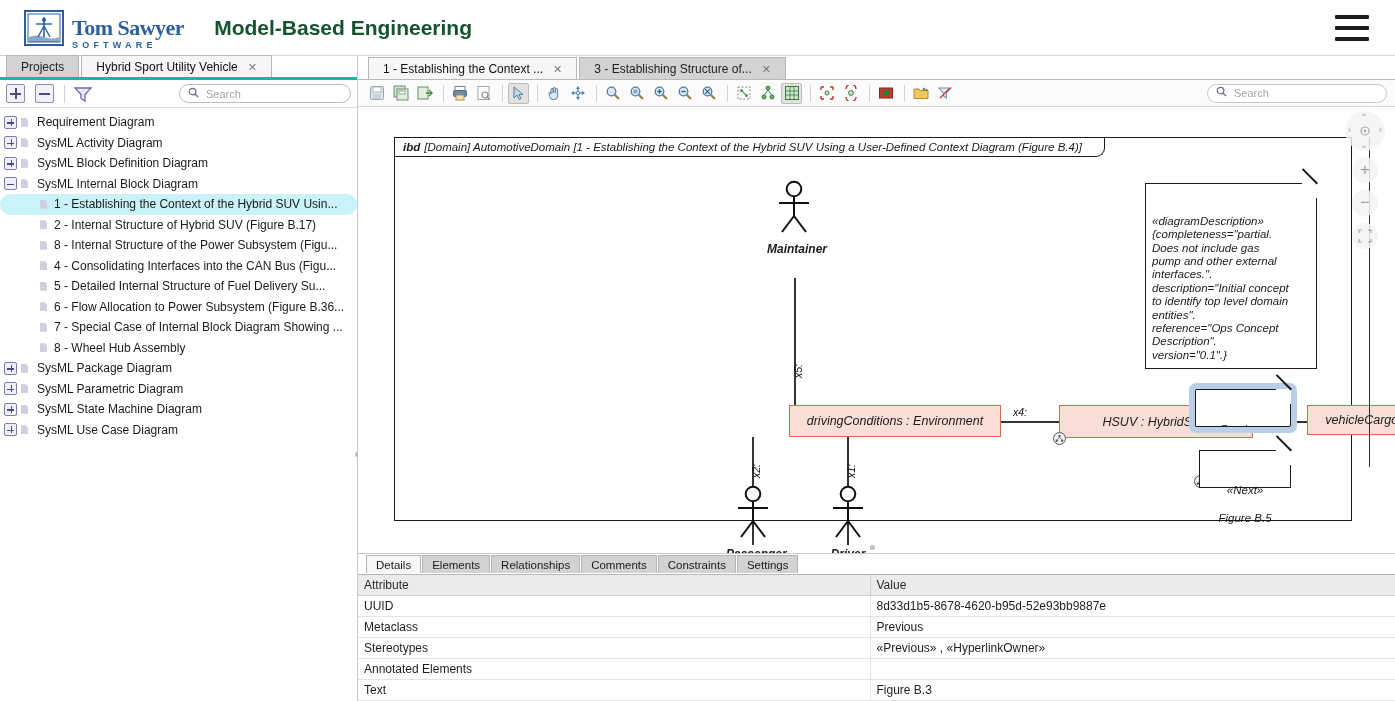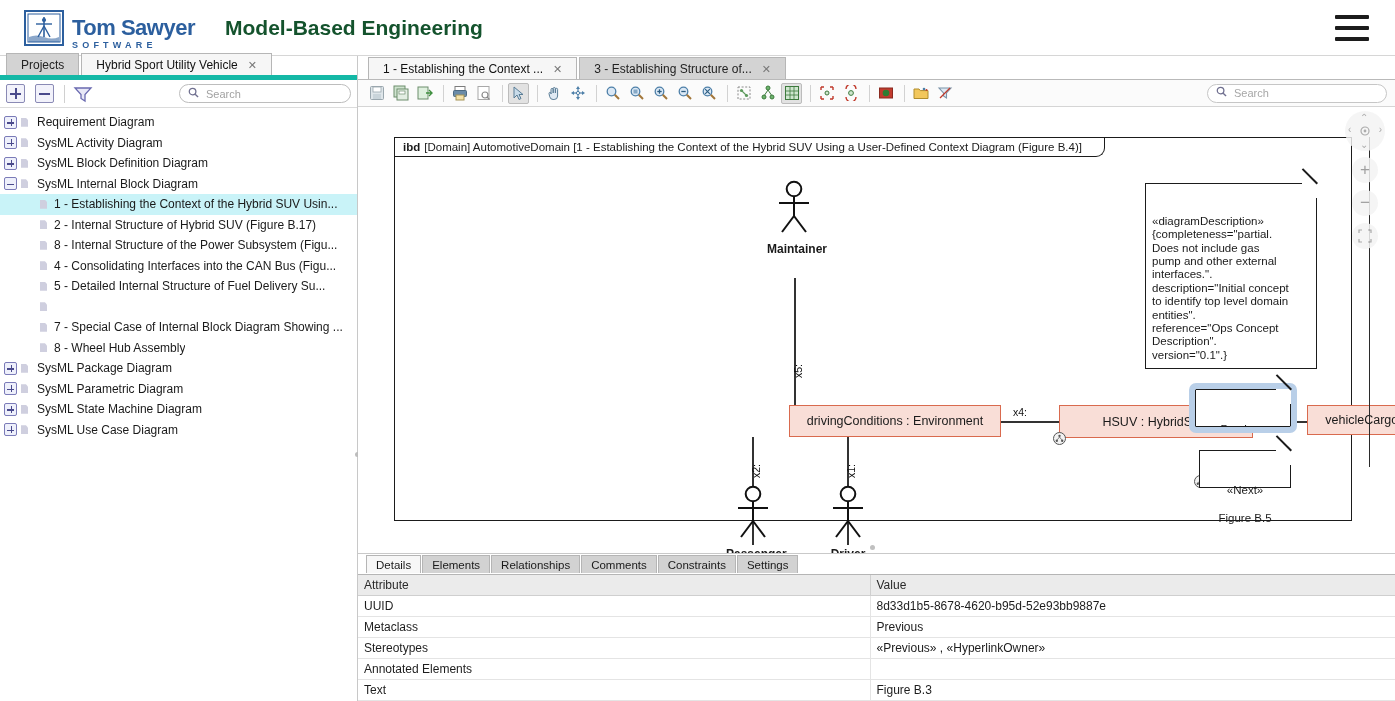--- a/index.html
+++ b/index.html
@@ -28,21 +28,21 @@
     border: 2px solid #2c5f9e;
     background: #ffffff;
     display: flex; align-items: center; justify-content: center;
     margin-right: 8px;
     position: relative;
     overflow: hidden;
   }
   #brand-logo-mark svg { display:block; }
   #brand-wordmark { display: flex; flex-direction: column; line-height: 1; }
   #brand-name {
-    font-family: Liberation Sans, sans-serif;
+    font-family: Liberation Serif, serif;
     font-size: 22px; font-weight: bold; color: #2c5f9e;
     letter-spacing: -0.5px;
     margin-top: 12px;
   }
   #brand-sub {
     font-size: 9px; font-weight: bold; color: #2c5f9e;
     letter-spacing: 4.2px; margin-top: 2px;
   }
   #app-title {
     margin-left: 30px;
@@ -65,21 +65,21 @@
     width: 358px; min-width: 358px;
     border-right: 1px solid #c8c8c8;
     background: #ffffff;
     display: flex; flex-direction: column;
     position: relative;
   }
   .tabstrip {
     display: flex; align-items: flex-end;
     height: 24px;
     background: #ffffff;
-    border-bottom: 5px solid #14b8a6;
+    border-bottom: 3px solid #14b8a6;
     padding-left: 6px;
   }
   .tabstrip .tab {
     height: 22px; line-height: 22px;
     padding: 0 14px;
     font-size: 12px;
     background: #d3d3d3;
     border: 1px solid #b6b6b6;
     border-bottom: none;
     margin-right: 2px;
@@ -145,21 +145,21 @@
     width: 13px; height: 13px; border: 1px solid #7b7bb8;
     background: #eef0fb; border-radius: 2px;
     position: relative; margin-right: 4px; flex: 0 0 auto; cursor:pointer;
   }
   .exp::before { content:""; position:absolute; left:2px; top:5.5px; width:7px; height:1.5px; background:#4a4a8c; }
   .exp.plus::after { content:""; position:absolute; left:5.5px; top:2px; width:1.5px; height:7px; background:#4a4a8c; }
   .doc-ico {
     width: 7px; height: 9px; background: #cfcfdf; margin-right: 9px; flex:0 0 auto;
     clip-path: polygon(0 0, 70% 0, 100% 25%, 100% 100%, 0 100%);
   }
-  .tree-row.child { padding-left: 40px; }
+  .tree-row.child { padding-left: 40px; border-radius: 10px; }
   .tree-row.child .doc-ico { margin-right: 7px; }
   .tree-row .lbl { overflow: hidden; text-overflow: ellipsis; }
   #left-splitter-dot {
     position:absolute; right:-3px; top:396px; width:5px; height:5px;
     border-radius:50%; background:#bdbdbd;
   }
 
   
   #right-panel { flex: 1; display: flex; flex-direction: column; min-width:0; }
 
@@ -191,21 +191,21 @@
   }
   #toolbar-search input::placeholder { color:#a6a6a6; }
 
   
   #canvas-wrap {
     position: relative; height: 446px; background: #ffffff; overflow: hidden;
   }
   #diagram-frame {
     position: absolute; left: 36px; top: 30px;
     width: 958px; height: 384px;
-    border: 1.5px solid #1b1b1b; background: #ffffff;
+    border: 1.5px solid #1b1b1b; background: #ffffff; font-style: italic;
   }
   #frame-header {
     position: absolute; left: 0; top: 0;
     height: 19px; padding: 0 22px 0 8px;
     border: 1.5px solid #1b1b1b; border-left: none; border-top: none;
     border-bottom-right-radius: 9px;
     background: #ffffff;
     display: flex; align-items: center;
     font-size: 11.5px; white-space: nowrap;
   }
@@ -410,20 +410,21 @@
         <div class="tree-row child">
           <span class="doc-ico"></span>
           <span class="lbl">4 - Consolidating Interfaces into the CAN Bus (Figu...</span>
         </div>
         <div class="tree-row child">
           <span class="doc-ico"></span>
           <span class="lbl">5 - Detailed Internal Structure of Fuel Delivery Su...</span>
         </div>
         <div class="tree-row child">
           <span class="doc-ico"></span>
+          <span class="lbl">6 - Flow Allocation to Power Subsystem (Figure B.36...</span>
         </div>
         <div class="tree-row child">
           <span class="doc-ico"></span>
           <span class="lbl">7 - Special Case of Internal Block Diagram Showing ...</span>
         </div>
         <div class="tree-row child">
           <span class="doc-ico"></span>
           <span class="lbl">8 - Wheel Hub Assembly</span>
         </div>
         <div class="tree-row">

